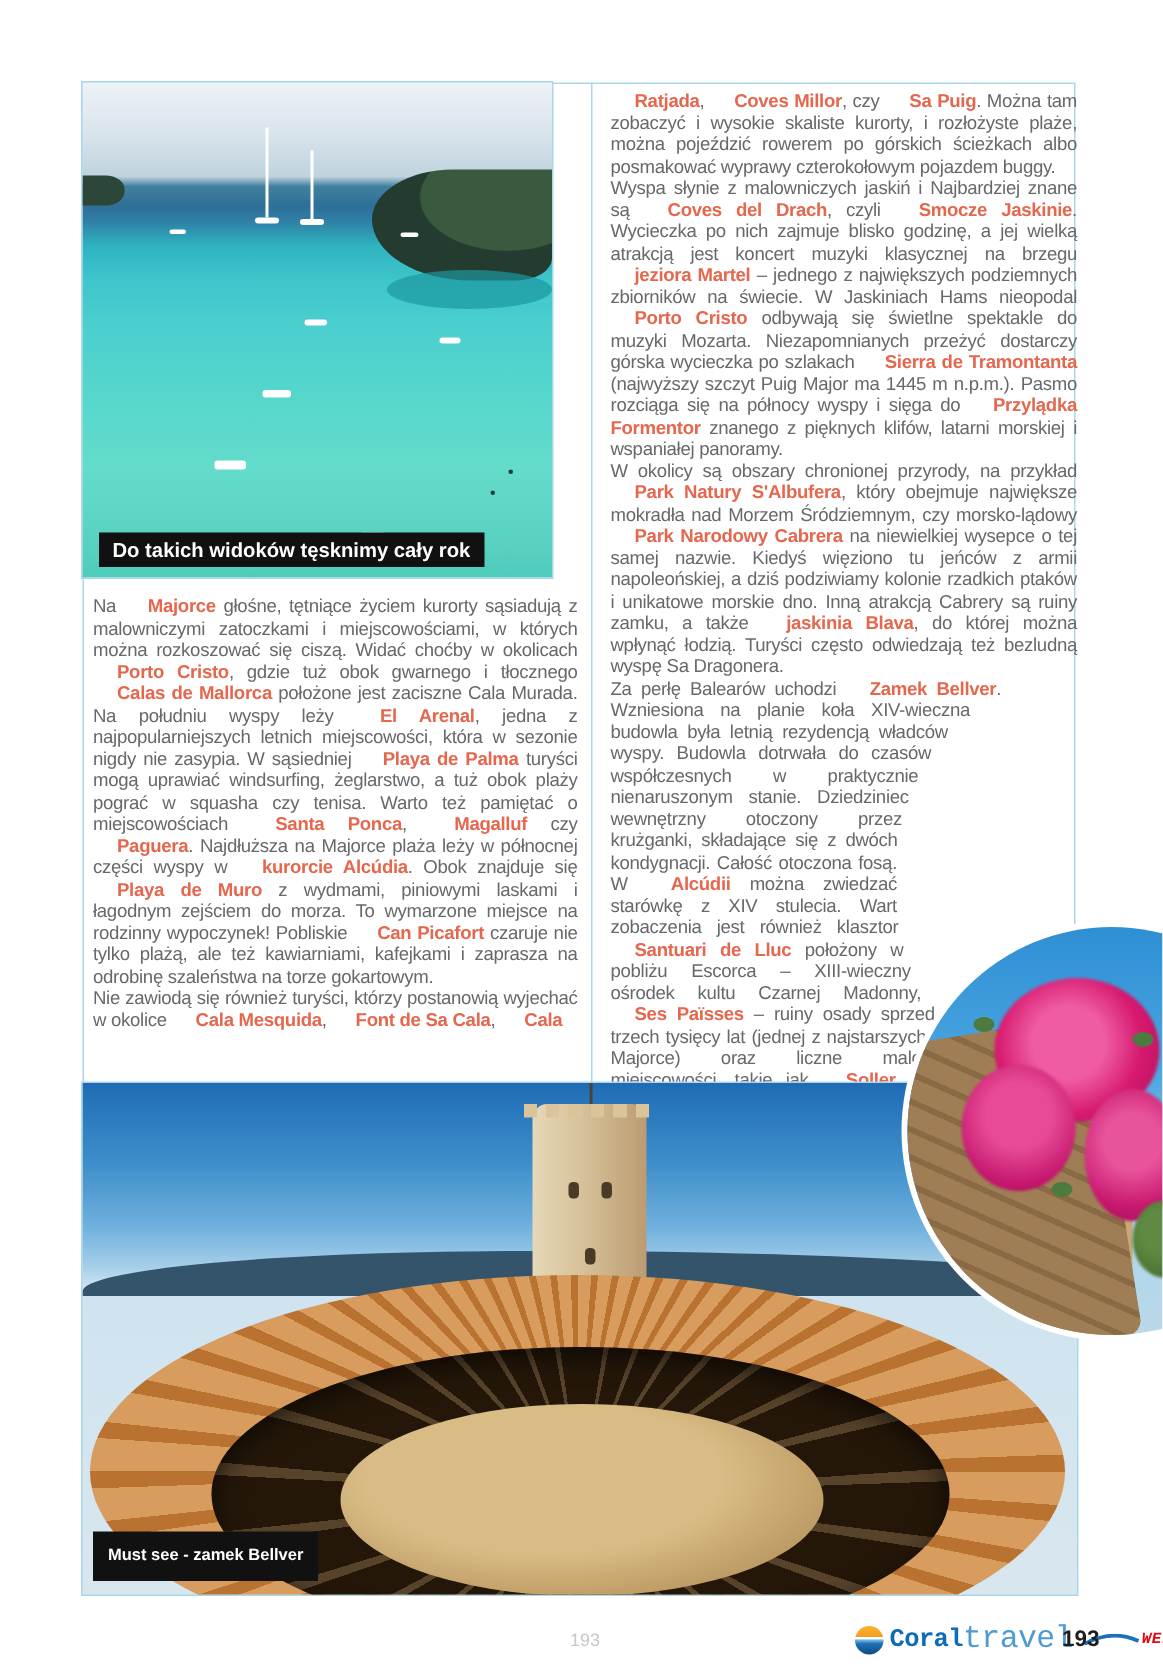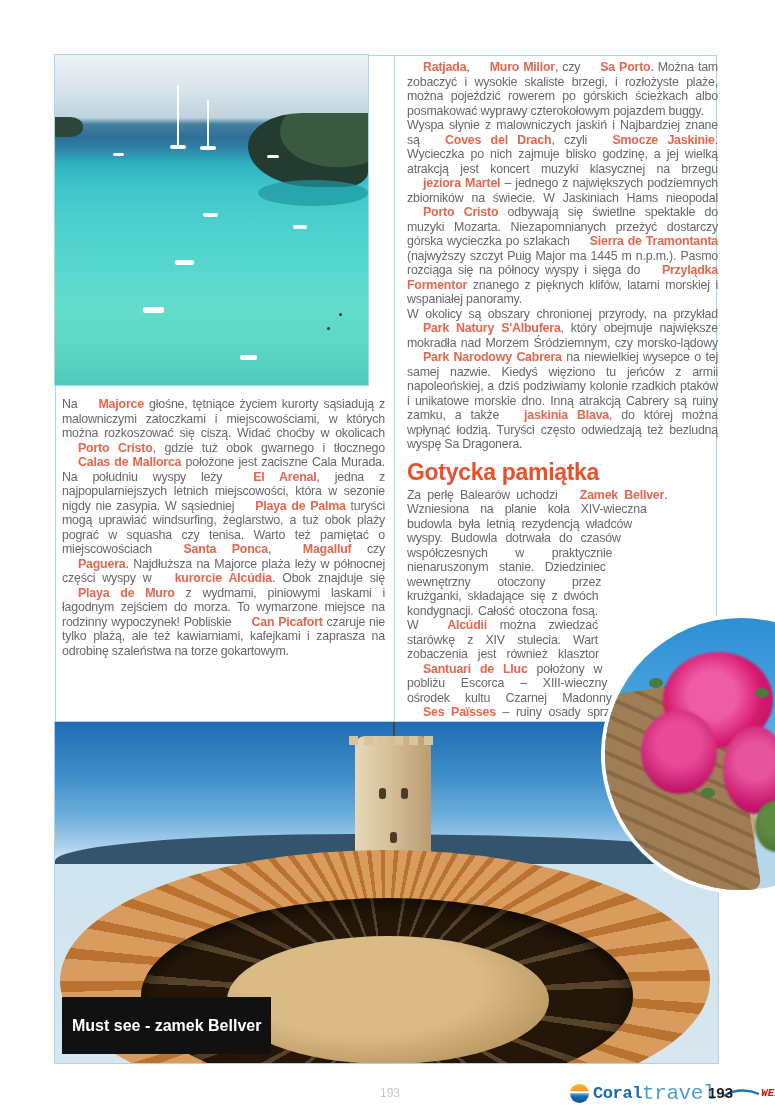--- a/index.html
+++ b/index.html
@@ -25,21 +25,21 @@
   .col-left h2{margin-top:0;}
   .col-right{left:407px;top:60px;width:311px;}
   .hl{font-weight:bold;color:var(--c-highlight);padding-left:16px;}
   .flower-spacer{float:right;width:120px;height:280px;margin-top:124px;
                  shape-outside:circle(140px at 139px 136px);}
 
   
   .caption{position:absolute;background:var(--c-caption_bg);color:var(--c-caption_text);
            font-weight:bold;white-space:nowrap;z-index:4;}
   .caption-top{left:11px;bottom:7px;font-size:13.5px;line-height:23px;padding:0 9px;}
-  .caption-castle{left:7px;bottom:9px;font-size:16px;line-height:25px;padding:16px 10px;}
+  .caption-castle{left:7px;bottom:9px;font-size:11px;line-height:25px;padding:4px 10px;}
 
   
   .photo-top{position:absolute;left:55px;top:55px;width:313px;height:330px;overflow:hidden;
     outline:1px solid var(--c-frame);
     background:linear-gradient(180deg,#edf2f5 0%,#d9e5ec 10%,#bfd3de 19%,#42809f 21%,
       #2e6f97 25%,#2f7fa6 28%,#2fb3c0 33%,#3ec6cb 40%,#4ccfce 50%,#55d6cc 62%,
       #63dccb 78%,#5ad2c2 92%,#4ecbbc 100%);}
   .pt-rocks-r{position:absolute;right:0;top:58px;width:120px;height:74px;
     background:radial-gradient(ellipse at 75% 25%,#3a5a40 0 45%,#243b2f 46% 75%,#1c3026 100%);
     border-radius:45% 0 20% 55%;}
@@ -137,31 +137,32 @@
     <div class="mast m2"></div>
     <div class="boat b1"></div>
     <div class="boat b2"></div>
     <div class="boat b3"></div>
     <div class="boat b4"></div>
     <div class="boat b5"></div>
     <div class="boat b6"></div>
     <div class="boat b7"></div>
     <div class="swimmer s1"></div>
     <div class="swimmer s2"></div>
+    <div class="caption caption-top">Do takich widoków tęsknimy cały rok</div>
   </div>
 
   <div class="col col-left">
     <p><span>Na </span><span class="hl">Majorce</span><span> głośne, tętniące życiem kurorty sąsiadują z malowniczymi zatoczkami i miejscowościami, w których można rozkoszować się ciszą. Widać choćby w okolicach </span><span class="hl">Porto Cristo</span><span>, gdzie tuż obok gwarnego i tłocznego </span><span class="hl">Calas de Mallorca</span><span> położone jest zaciszne Cala Murada. Na południu wyspy leży </span><span class="hl">El Arenal</span><span>, jedna z najpopularniejszych letnich miejscowości, która w sezonie nigdy nie zasypia. W sąsiedniej </span><span class="hl">Playa de Palma</span><span> turyści mogą uprawiać windsurfing, żeglarstwo, a tuż obok plaży pograć w squasha czy tenisa. Warto też pamiętać o miejscowościach </span><span class="hl">Santa Ponca</span><span>, </span><span class="hl">Magalluf</span><span> czy </span><span class="hl">Paguera</span><span>. Najdłuższa na Majorce plaża leży w północnej części wyspy w </span><span class="hl">kurorcie Alcúdia</span><span>. Obok znajduje się </span><span class="hl">Playa de Muro</span><span> z wydmami, piniowymi laskami i łagodnym zejściem do morza. To wymarzone miejsce na rodzinny wypoczynek! Pobliskie </span><span class="hl">Can Picafort</span><span> czaruje nie tylko plażą, ale też kawiarniami, kafejkami i zaprasza na odrobinę szaleństwa na torze gokartowym.</span></p>
+    <p><span>Nie zawiodą się również turyści, którzy postanowią wyjechać w okolice </span><span class="hl">Cala Mesquida</span><span>, </span><span class="hl">Font de Sa Cala</span><span>, </span><span class="hl">Cala</span></p>
   </div>
 
   <div class="col col-right">
-    <p><span class="hl">Ratjada</span><span>, </span><span class="hl">Muro Millor</span><span>, czy </span><span class="hl">Sa Porto</span><span>. Można tam zobaczyć i wysokie skaliste brzegi, i rozłożyste plaże, można pojeździć rowerem po górskich ścieżkach albo posmakować wyprawy czterokołowym pojazdem buggy.</span></p>
+    <p><span class="hl">Ratjada</span><span>, </span><span class="hl">Coves Millor</span><span>, czy </span><span class="hl">Sa Puig</span><span>. Można tam zobaczyć i wysokie skaliste kurorty, i rozłożyste plaże, można pojeździć rowerem po górskich ścieżkach albo posmakować wyprawy czterokołowym pojazdem buggy.</span></p>
     <p><span>Wyspa słynie z malowniczych jaskiń i Najbardziej znane są </span><span class="hl">Coves del Drach</span><span>, czyli </span><span class="hl">Smocze Jaskinie</span><span>. Wycieczka po nich zajmuje blisko godzinę, a jej wielką atrakcją jest koncert muzyki klasycznej na brzegu </span><span class="hl">jeziora Martel</span><span> – jednego z największych podziemnych zbiorników na świecie. W Jaskiniach Hams nieopodal </span><span class="hl">Porto Cristo</span><span> odbywają się świetlne spektakle do muzyki Mozarta. Niezapomnianych przeżyć dostarczy górska wycieczka po szlakach </span><span class="hl">Sierra de Tramontanta</span><span> (najwyższy szczyt Puig Major ma 1445 m n.p.m.). Pasmo rozciąga się na północy wyspy i sięga do </span><span class="hl">Przylądka Formentor</span><span> znanego z pięknych klifów, latarni morskiej i wspaniałej panoramy.</span></p>
     <p><span>W okolicy są obszary chronionej przyrody, na przykład </span><span class="hl">Park Natury S'Albufera</span><span>, który obejmuje największe mokradła nad Morzem Śródziemnym, czy morsko-lądowy </span><span class="hl">Park Narodowy Cabrera</span><span> na niewielkiej wysepce o tej samej nazwie. Kiedyś więziono tu jeńców z armii napoleońskiej, a dziś podziwiamy kolonie rzadkich ptaków i unikatowe morskie dno. Inną atrakcją Cabrery są ruiny zamku, a także </span><span class="hl">jaskinia Blava</span><span>, do której można wpłynąć łodzią. Turyści często odwiedzają też bezludną wyspę Sa Dragonera.</span></p>
-    <h2>Gotycka pamiątka</h2>
     <p><span class="flower-spacer"></span><span><span>Za perłę Balearów uchodzi </span><span class="hl">Zamek Bellver</span><span>. Wzniesiona na planie koła XIV-wieczna budowla była letnią rezydencją władców wyspy. Budowla dotrwała do czasów współczesnych w praktycznie nienaruszonym stanie. Dziedziniec wewnętrzny otoczony przez krużganki, składające się z dwóch kondygnacji. Całość otoczona fosą. W </span><span class="hl">Alcúdii</span><span> można zwiedzać starówkę z XIV stulecia. Wart zobaczenia jest również klasztor </span><span class="hl">Santuari de Lluc</span><span> położony w pobliżu Escorca – XIII-wieczny ośrodek kultu Czarnej Madonny, </span><span class="hl">Ses Païsses</span><span> – ruiny osady sprzed trzech tysięcy lat (jednej z najstarszych na Majorce) oraz liczne malownicze miejscowości, takie jak </span><span class="hl">Soller</span><span>, </span><span class="hl">Andratx</span><span>, </span><span class="hl">Pollensa</span><span>, czy wioska artystów </span><span class="hl">Deià</span><span>.</span></span></p>
   </div>
 
   <div class="photo-castle">
     <div class="pc-mountains"></div>
     <div class="pc-tower">
       <div class="pc-tower-cren"></div>
       <div class="pc-pole"></div>
       <div class="pc-win w1"></div>
       <div class="pc-win w2"></div>

